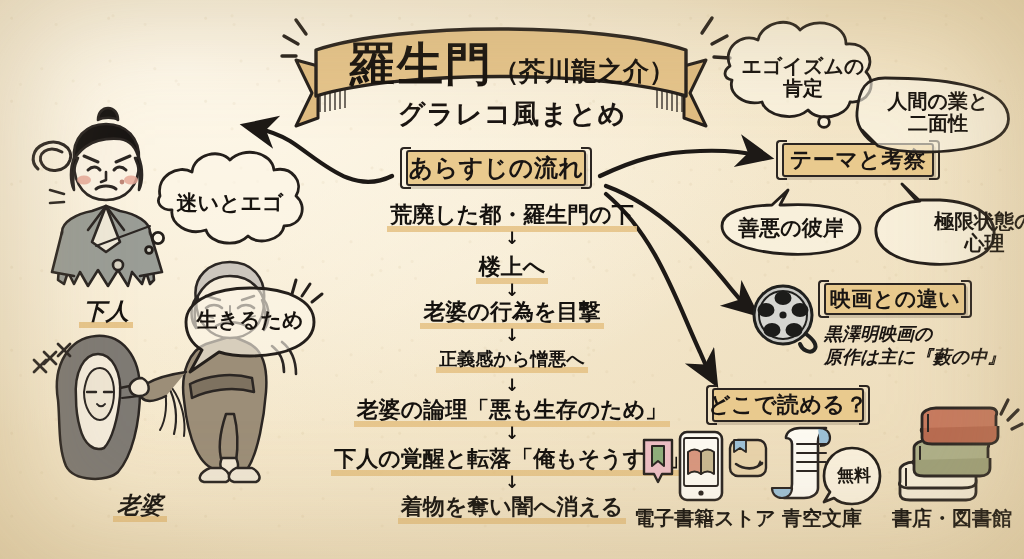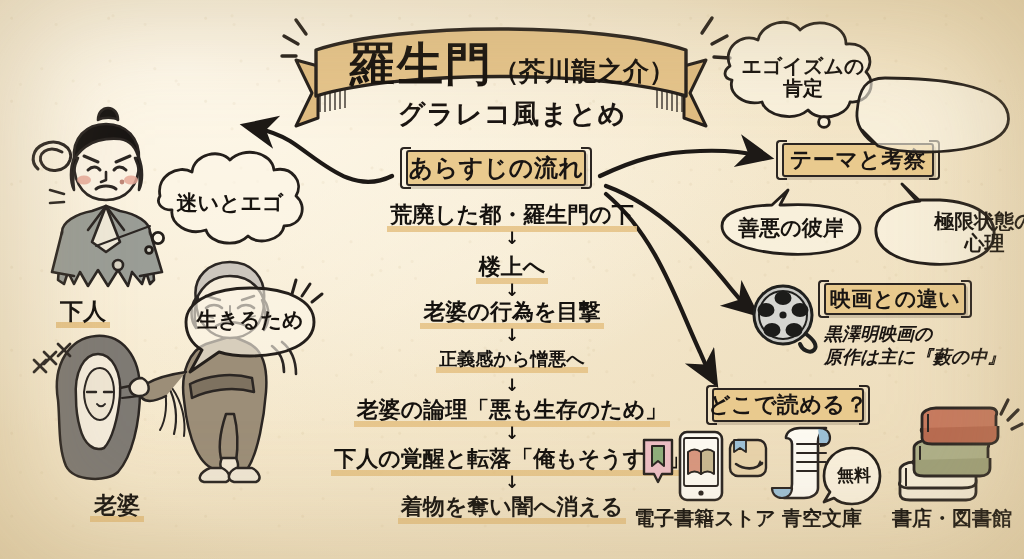--- a/index.html
+++ b/index.html
@@ -78,22 +78,23 @@
 
   
   .bub{
     position:absolute;
     display:flex; align-items:center; justify-content:center; text-align:center;
     font-weight:bold; color:#17130f; line-height:1.12;
     white-space:pre-line;
   }
 
   .caption{
-    position:absolute; text-align:left; font-weight:bold; color:#15120f;
+    position:absolute; text-align:center; font-weight:bold; color:#15120f;
     white-space:nowrap;
+    font-style:italic;
   }
   .caption > span{
     display:inline-block;
     background:linear-gradient(to top, rgba(229,193,131,.9) 0 6px, transparent 6px);
     padding:0 4px 1px 4px;
   }
   .plain{
     position:absolute; font-weight:bold; color:#1a1512; line-height:1.28;
     white-space:pre-line;
   }
@@ -381,20 +382,24 @@
 肯定</span>
   </div>
 
   <svg class="layer" viewBox="0 0 1024 559">
     <g fill="rgba(252,246,231,.6)" stroke="#241f1b" stroke-width="2.8" stroke-linejoin="round">
       <path d="M885,78 C936,78 1002,84 1008,114 C1014,144 962,152 924,152
                C906,152 890,150 878,146 L862,130 L872,142
                C862,134 856,124 857,112 C859,88 866,78 885,78 Z"></path>
     </g>
   </svg>
+  <div class="bub" style="left:864px;top:85px;width:148px;height:54px;font-size:20px;">
+    <span style="white-space:pre-line;">人間の業と
+二面性</span>
+  </div>
 
   <svg class="layer" viewBox="0 0 1024 559">
     <g fill="rgba(252,246,231,.6)" stroke="#241f1b" stroke-width="2.8" stroke-linejoin="round">
       <path d="M784,205 C824,203 860,210 860,228 C860,248 824,256 786,254
                C754,252 722,244 722,226 C722,212 744,206 772,205
                L788,190 L780,205 Z"></path>
     </g>
   </svg>
   <div class="bub" style="left:722px;top:212px;width:138px;height:34px;font-size:21px;">
     <span>善悪の彼岸</span>

